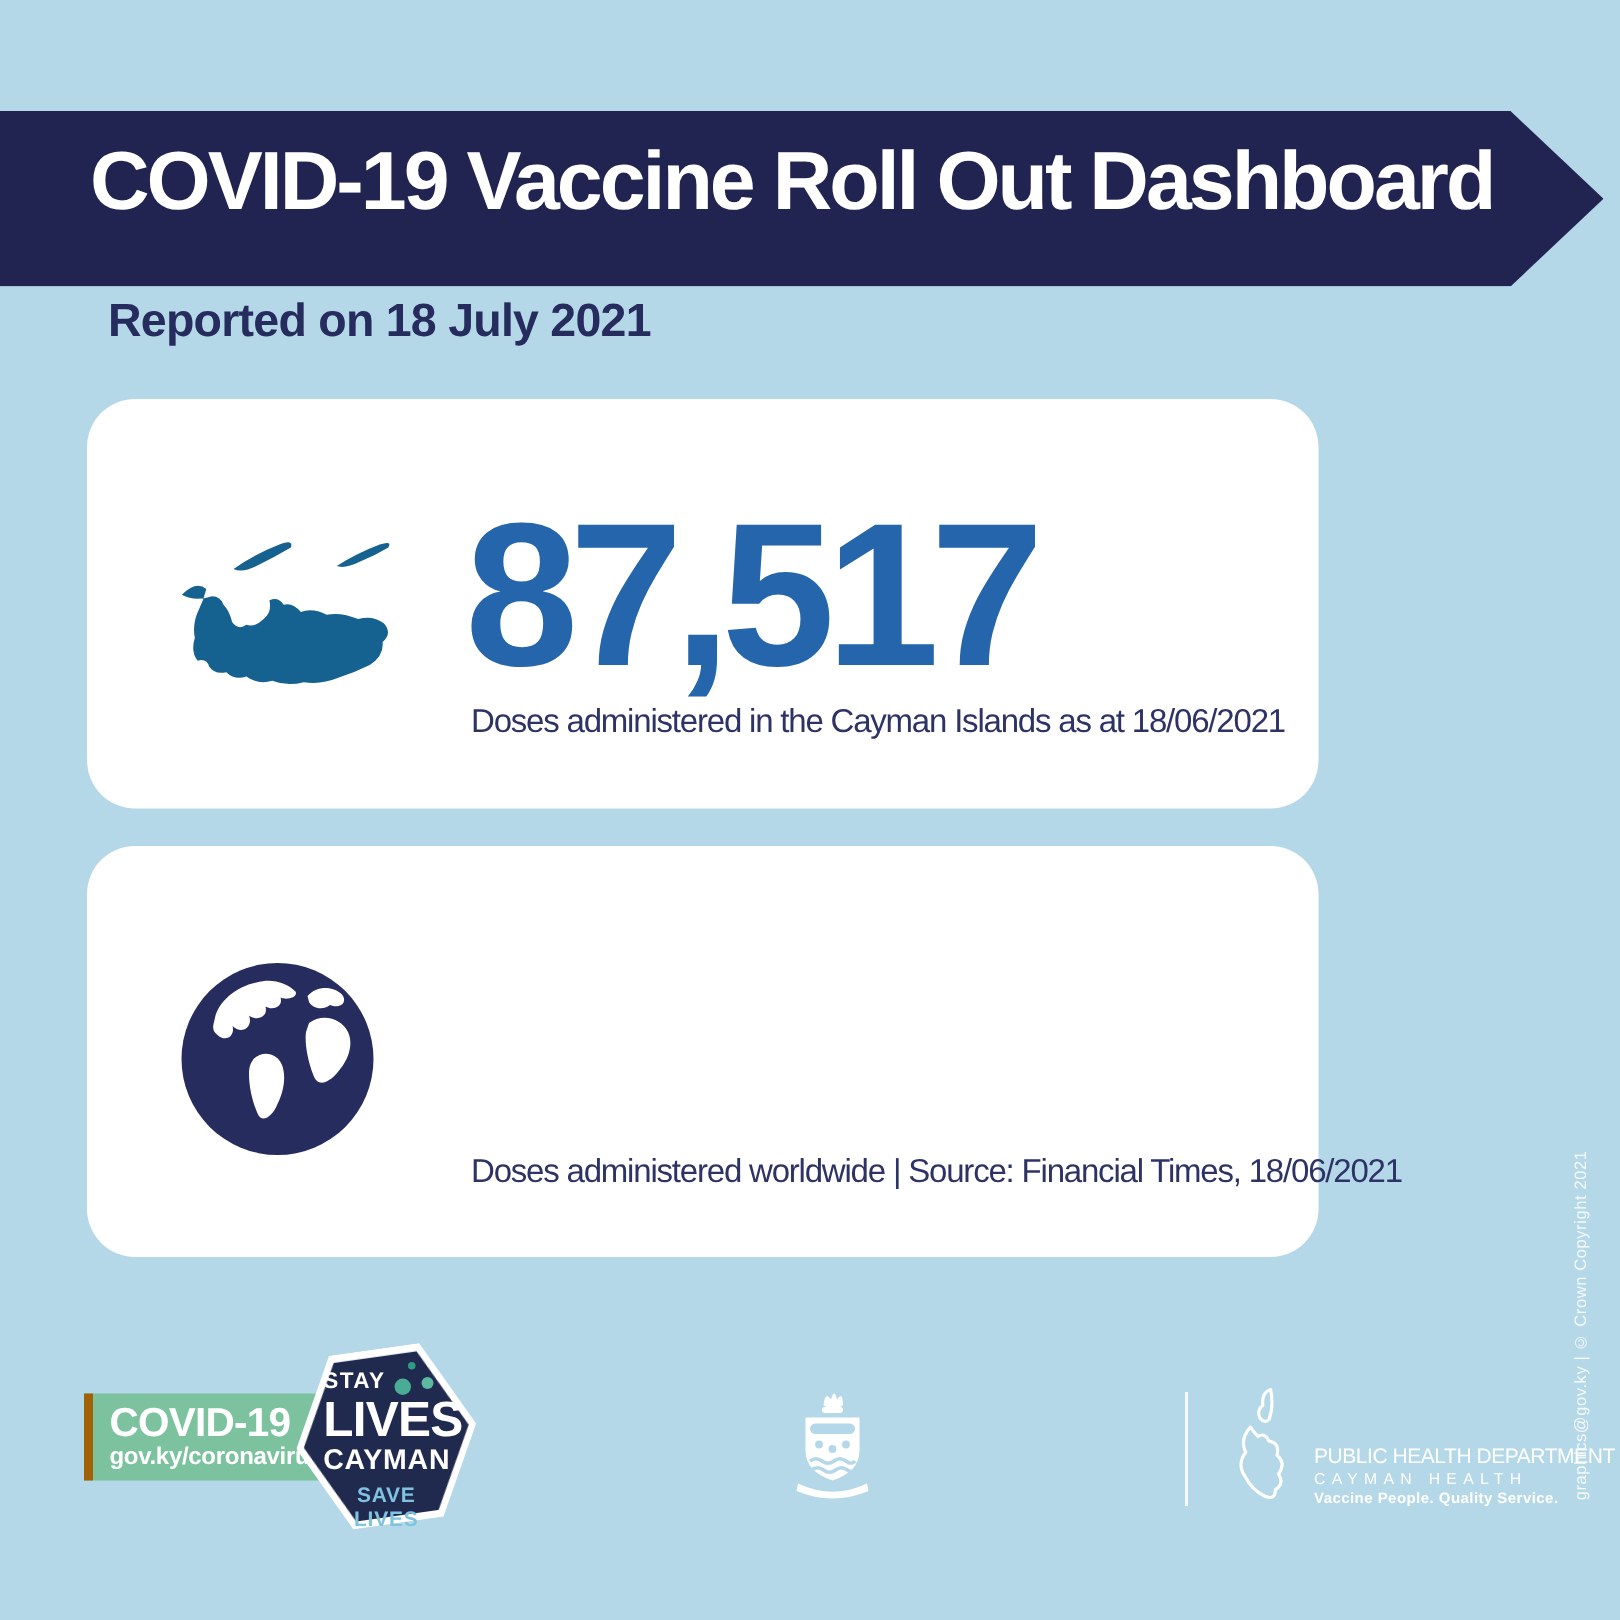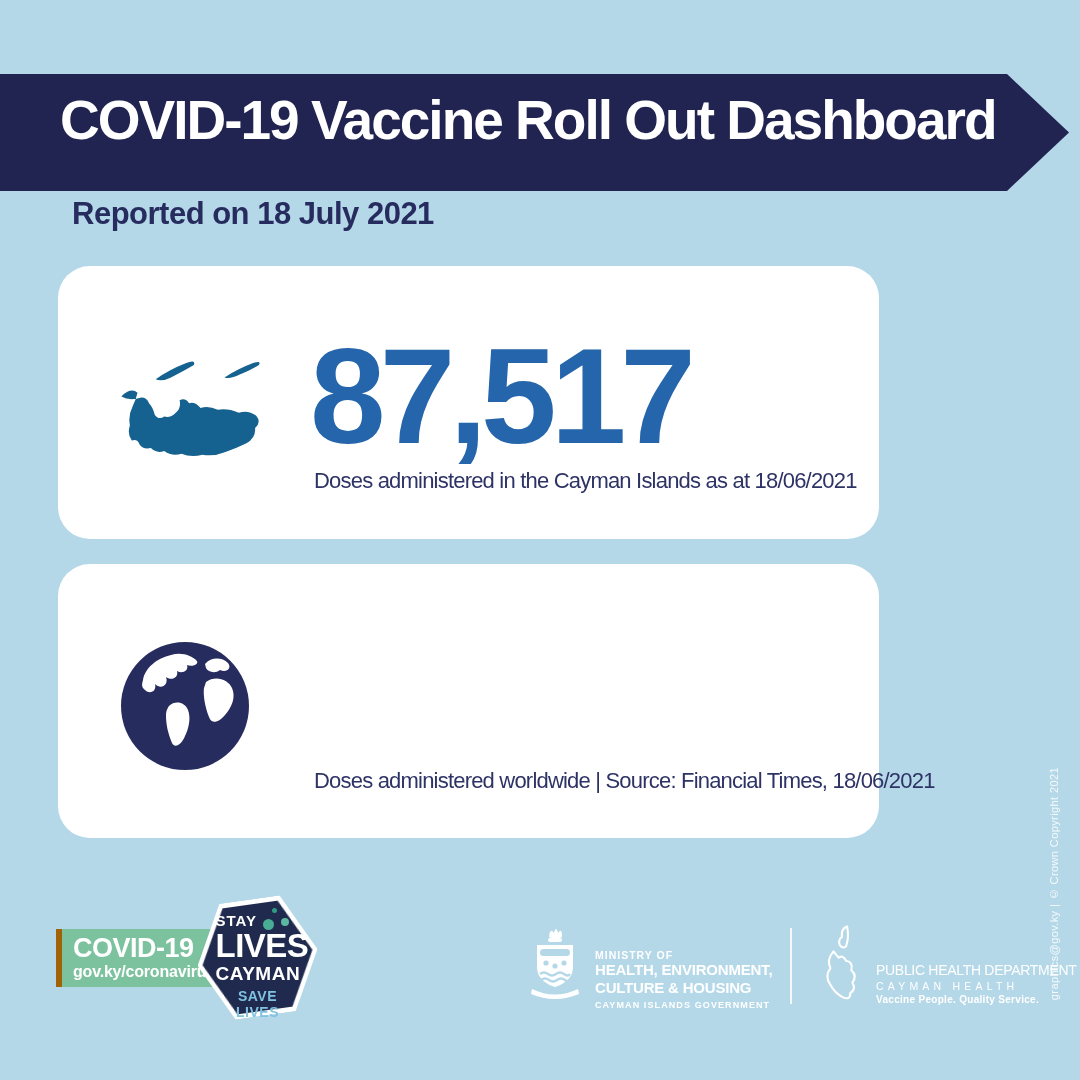--- a/index.html
+++ b/index.html
@@ -169,26 +169,20 @@
       </g>
       <g fill="#b5d8e8">
         <rect x="13" y="24" width="30" height="7" rx="3.5"></rect>
         <circle cx="19" cy="38" r="2.6"></circle>
         <circle cx="28" cy="41" r="2.6"></circle>
         <circle cx="37" cy="38" r="2.6"></circle>
         <path d="M13,49 q4,-3 8,0 q4,3 8,0 q4,-3 8,0 q4,3 6,0" stroke="#b5d8e8" stroke-width="2.4" fill="none"></path>
         <path d="M14,55 q4,-3 8,0 q4,3 8,0 q4,-3 8,0 q3,2.5 5,0" stroke="#b5d8e8" stroke-width="2.4" fill="none"></path>
       </g>
     </svg>
-    <div class="ministry-text">
-      <div class="mt1">MINISTRY OF</div>
-      <div class="mt2">HEALTH, ENVIRONMENT,</div>
-      <div class="mt3">CULTURE &amp; HOUSING</div>
-      <div class="mt4">CAYMAN ISLANDS GOVERNMENT</div>
-    </div>
   </div>
 
   <div class="footer-divider"></div>
 
   <div class="phd">
     <svg class="phd-islands-icon" viewBox="0 0 46 82" xmlns="http://www.w3.org/2000/svg">
       <g fill="none" stroke="#ffffff" stroke-width="2" stroke-linejoin="round">
         <path d="M26,4 q-6,2 -5,10 q-4,3 -2,8 q3,4 6,1 q3,-8 1,-19 Z"></path>
         <path d="M13,28 q-7,8 -3,16 q-6,8 0,16 q4,8 12,12 q7,3 7,-4 q6,-4 2,-10 q5,-7 -1,-12 q2,-8 -5,-9 q-3,-6 -7,-3 q-3,-3 -5,-6 Z"></path>
       </g>

